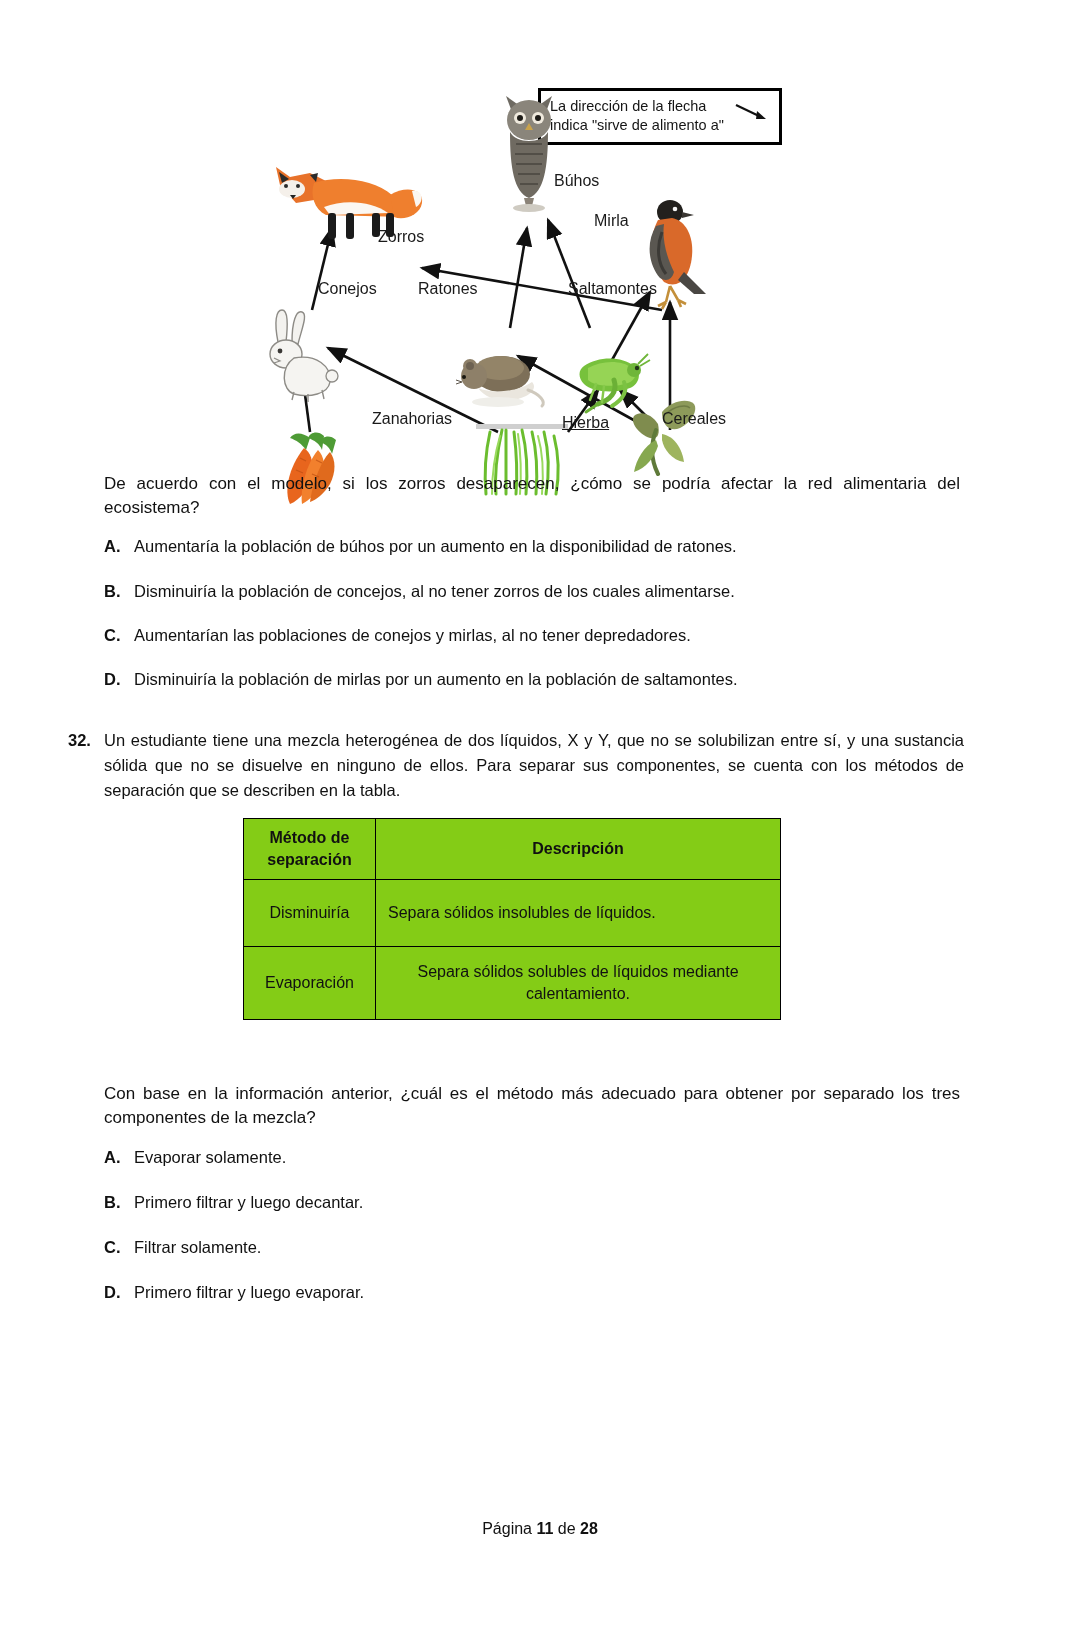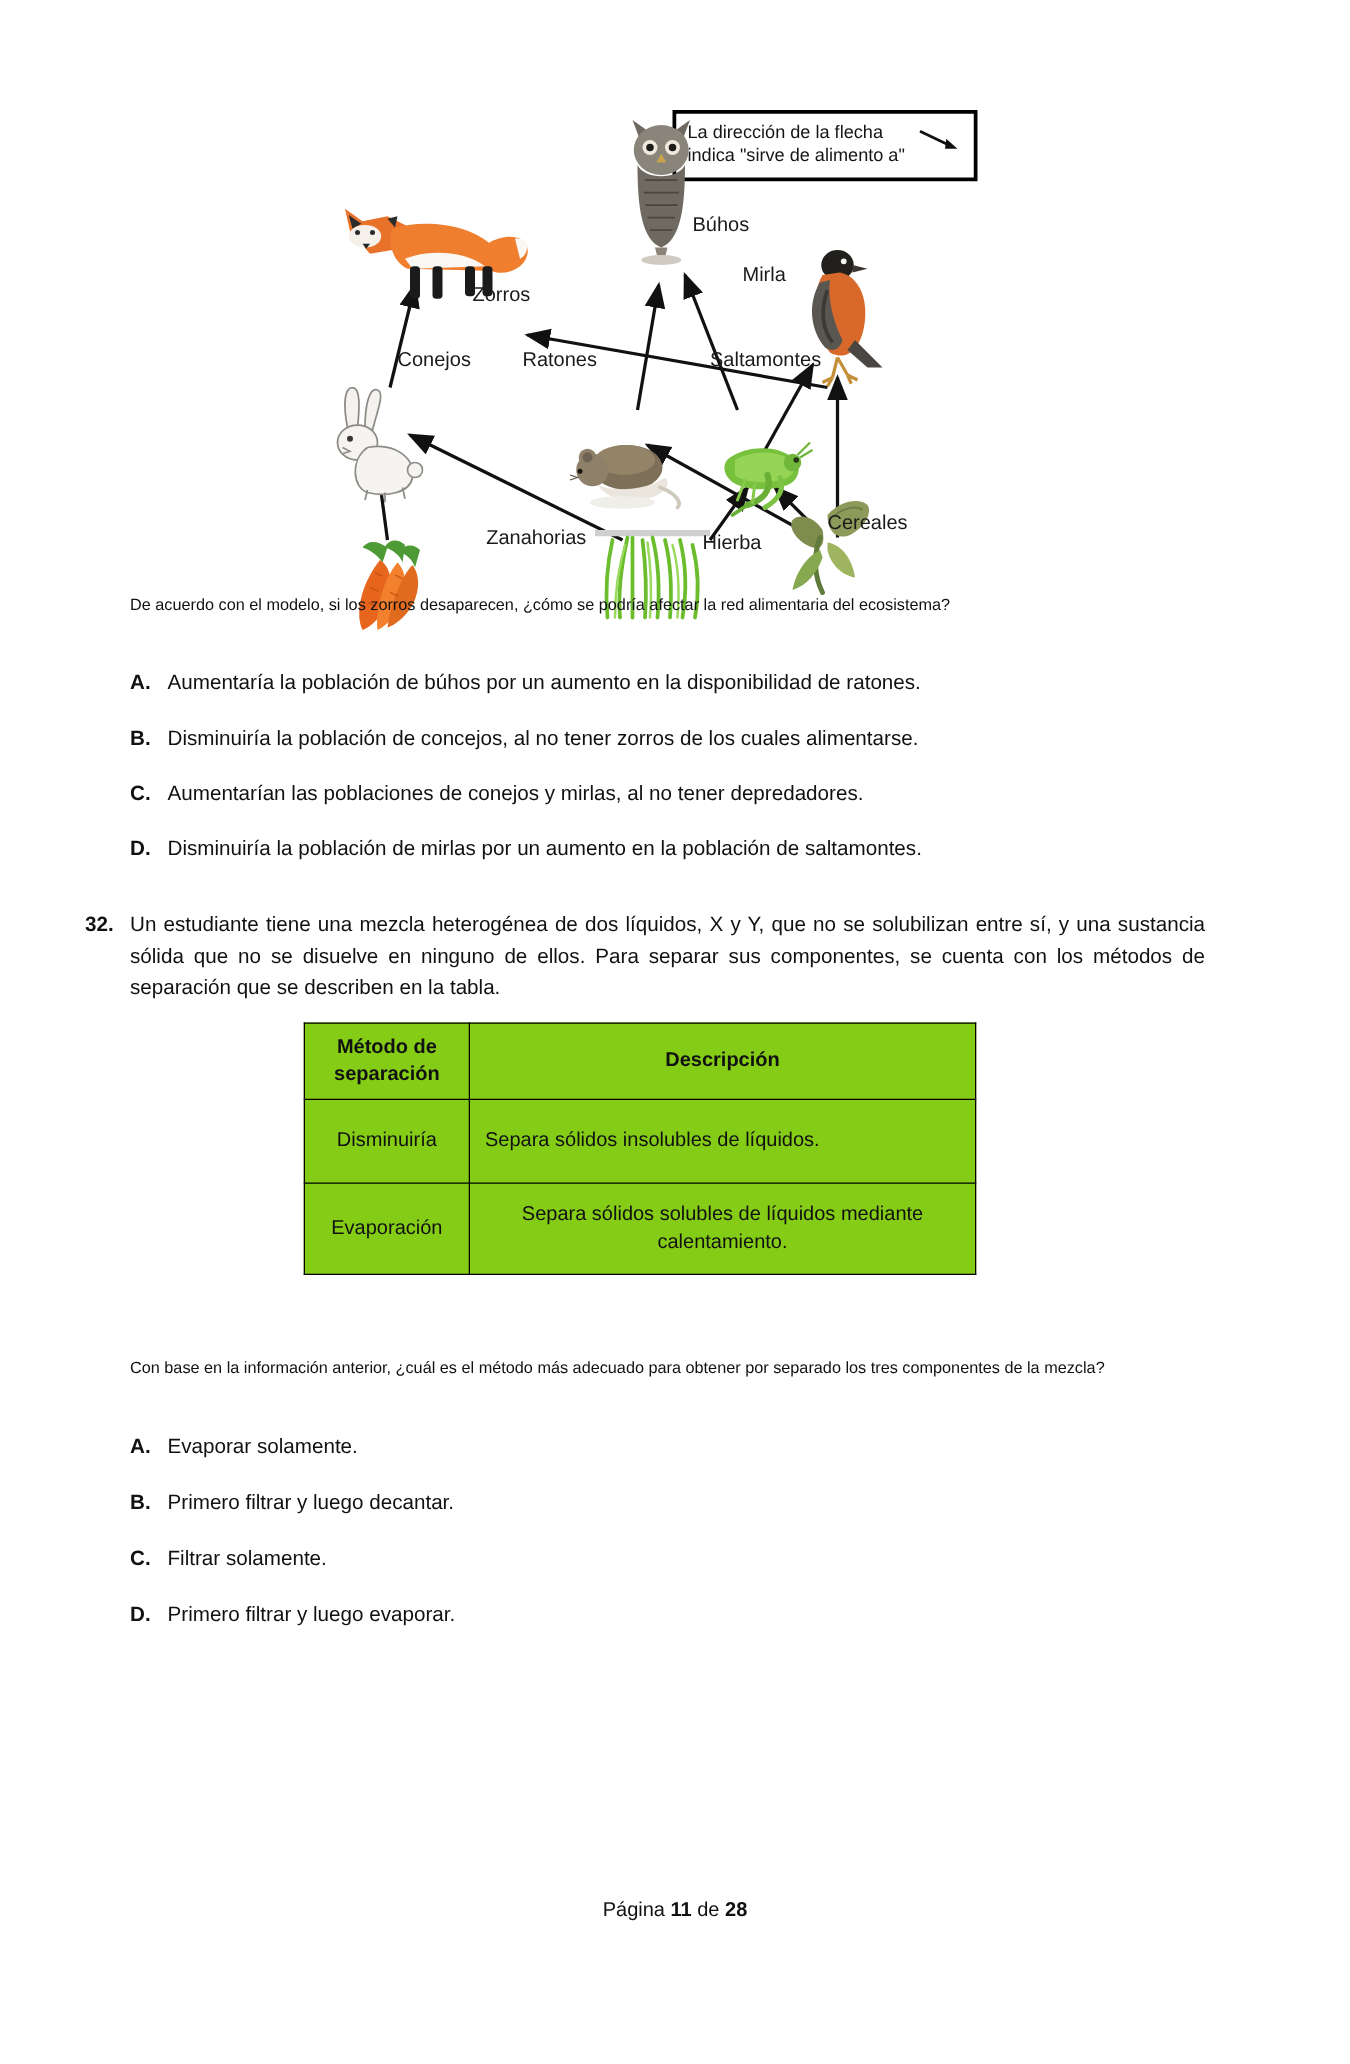--- a/index.html
+++ b/index.html
@@ -65,21 +65,21 @@
     color: #1a1a1a;
     white-space: nowrap;
   }
 
   
   .organism { position: absolute; }
 
   
   .qtext {
     position: absolute;
-    font-size: 13px;
+    font-size: 17px;
     line-height: 24px;
     color: #111;
     text-align: justify;
     text-justify: inter-word;
   }
   .stem-1 {
     left: 104px;
     top: 472px;
     width: 856px;
   }
@@ -364,22 +364,22 @@
         <path d="M40,44 C52,46 60,58 62,72 C50,70 42,60 40,50 z" fill="#9eb45e"></path>
       </svg>
     </div>
 
     <div class="node-label" style="left:128px; top:168px;">Zorros</div>
     <div class="node-label" style="left:304px; top:112px;">Búhos</div>
     <div class="node-label" style="left:344px; top:152px;">Mirla</div>
     <div class="node-label" style="left:68px; top:220px;">Conejos</div>
     <div class="node-label" style="left:168px; top:220px;">Ratones</div>
     <div class="node-label" style="left:318px; top:220px;">Saltamontes</div>
-    <div class="node-label" style="left:139px; top:350px;margin-top:12px;">Zanahorias</div>
-    <div class="node-label" style="left:312px; top:366px;">Hierba</div>
+    <div class="node-label" style="left:122px; top:350px;">Zanahorias</div>
+    <div class="node-label" style="left:312px; top:354px;text-decoration:underline;">Hierba</div>
     <div class="node-label" style="left:412px; top:350px;">Cereales</div>
   </div>
 
   <div class="qtext stem-1">De acuerdo con el modelo, si los zorros desaparecen, ¿cómo se podría afectar la red alimentaria del ecosistema?</div>
 
   <div class="opt" style="left:104px; top:534px; width:856px;">
     <span class="letter">A.</span>
     <span class="otext">Aumentaría la población de búhos por un aumento en la disponibilidad de ratones.</span>
   </div>
   <div class="opt" style="left:104px; top:579px; width:856px;">

